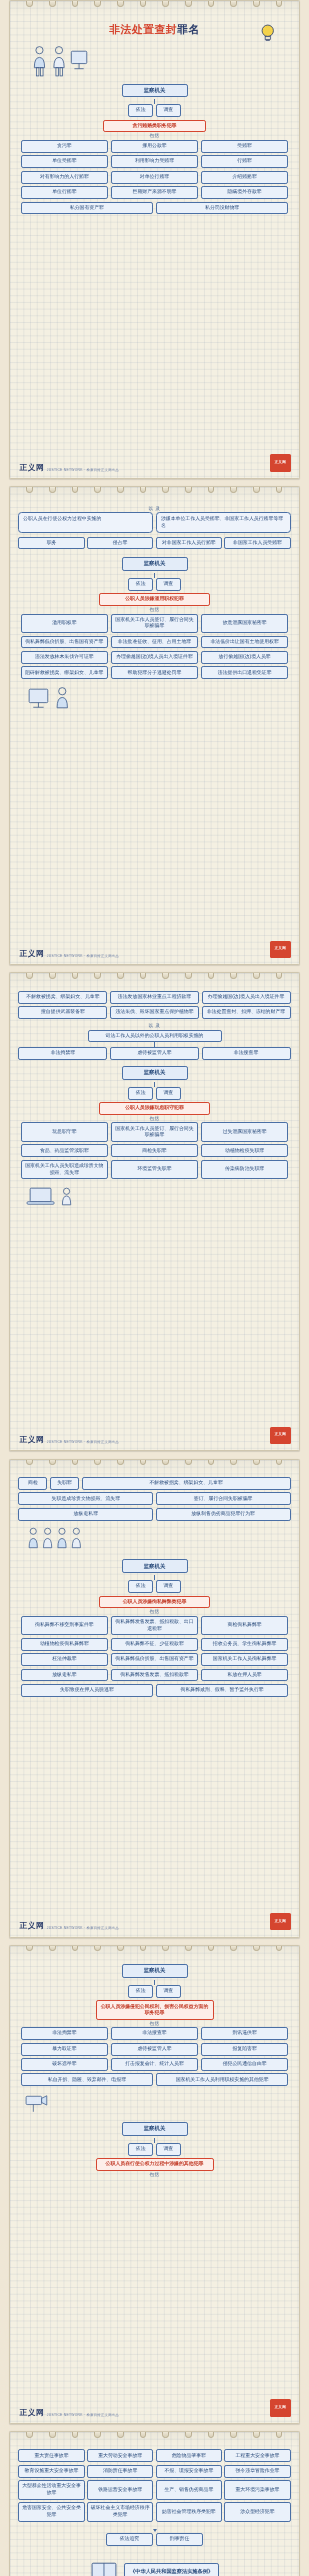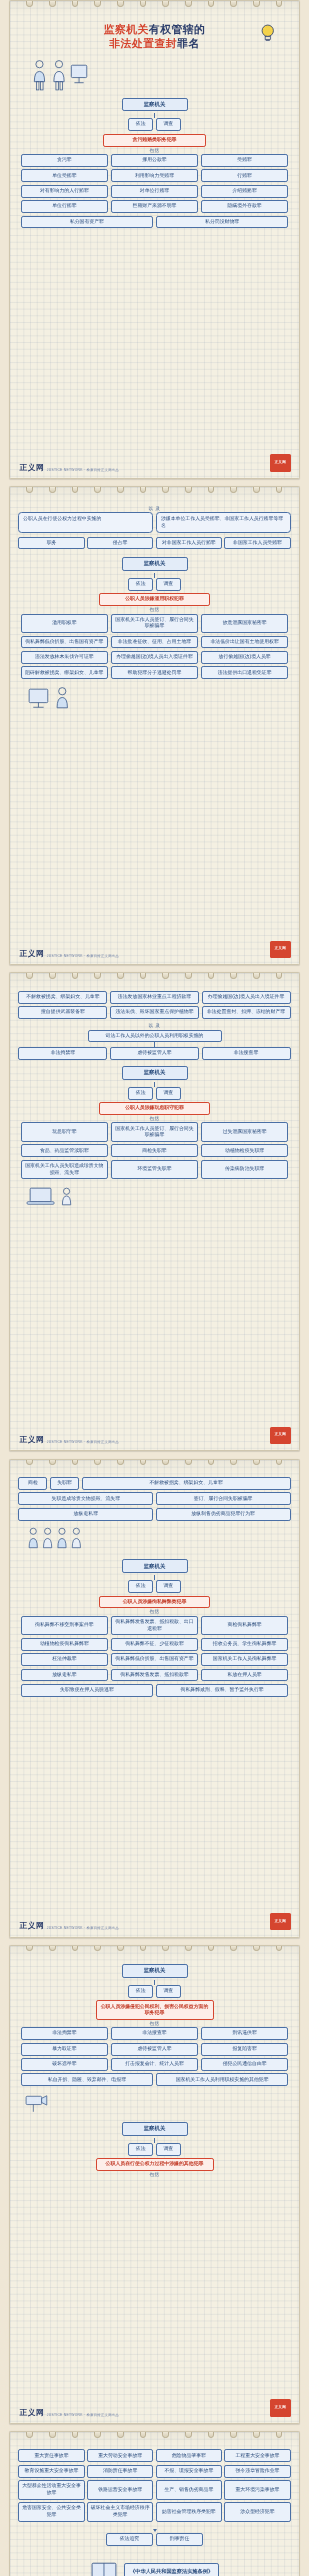--- a/index.html
+++ b/index.html
@@ -224,23 +224,20 @@
         <div class="ring"></div>
         <div class="ring"></div>
         <div class="ring"></div>
       <div class="ring"></div>
         <div class="ring"></div>
         <div class="ring"></div>
         <div class="ring"></div>
     </div>
 
     <div class="headline">
-      <div class="l1">
-        <em>监察机关</em><span>有权管辖的</span>
-      </div>
       <div class="l2">
         <em>非法处置查封</em><span>罪名</span>
       </div>
       <svg class="bulb" viewBox="0 0 34 40">
         <circle cx="17" cy="15" r="11" fill="#f4d24a" stroke="#2c3e6b" stroke-width="1.6"></circle>
         <rect x="12" y="26" width="10" height="6" fill="#e8e2cf" stroke="#2c3e6b" stroke-width="1.4"></rect>
         <line x1="13" y1="34" x2="21" y2="34" stroke="#2c3e6b" stroke-width="1.4"></line>
       </svg>
     </div>
 

